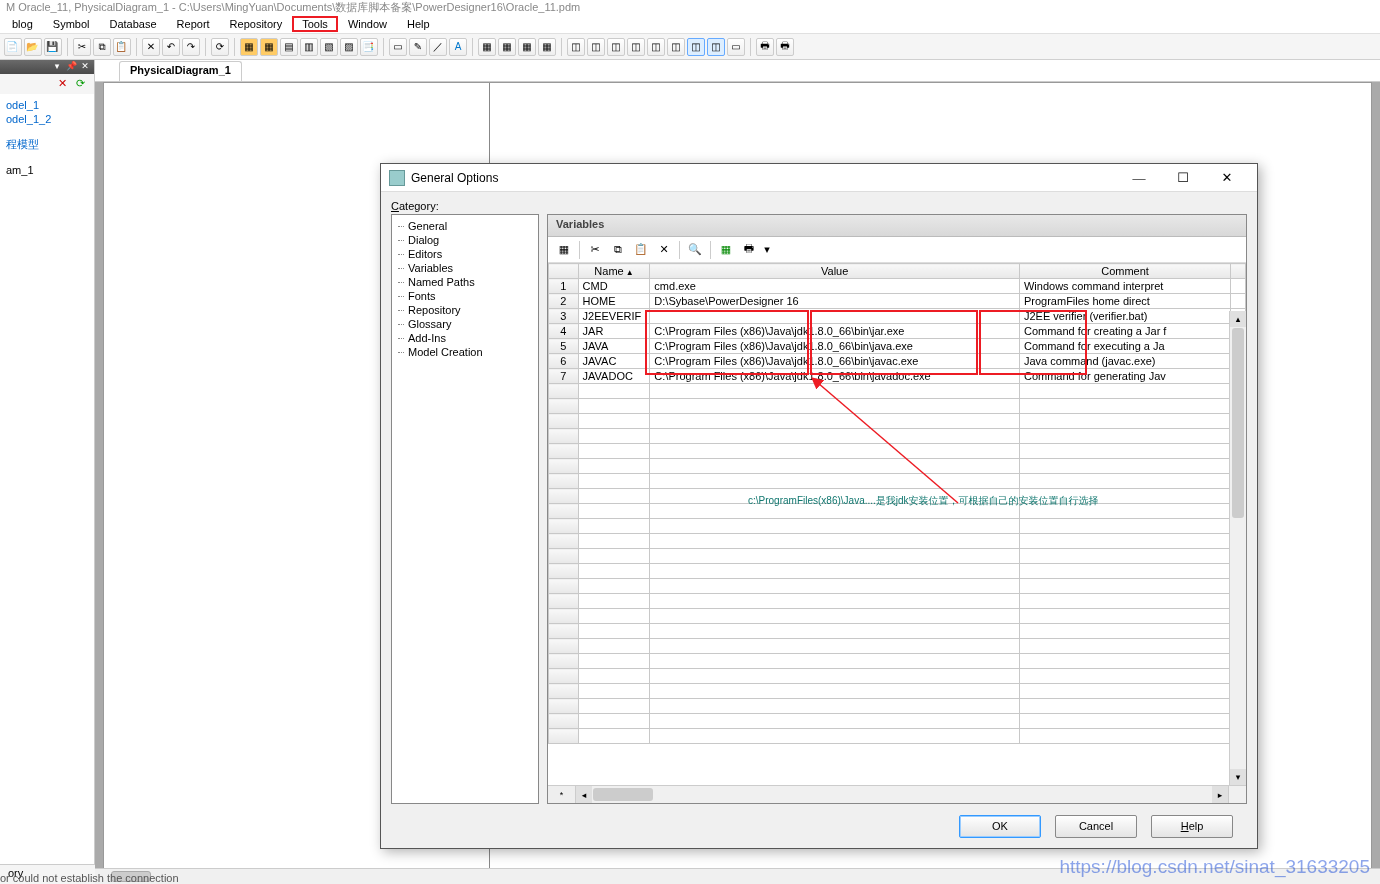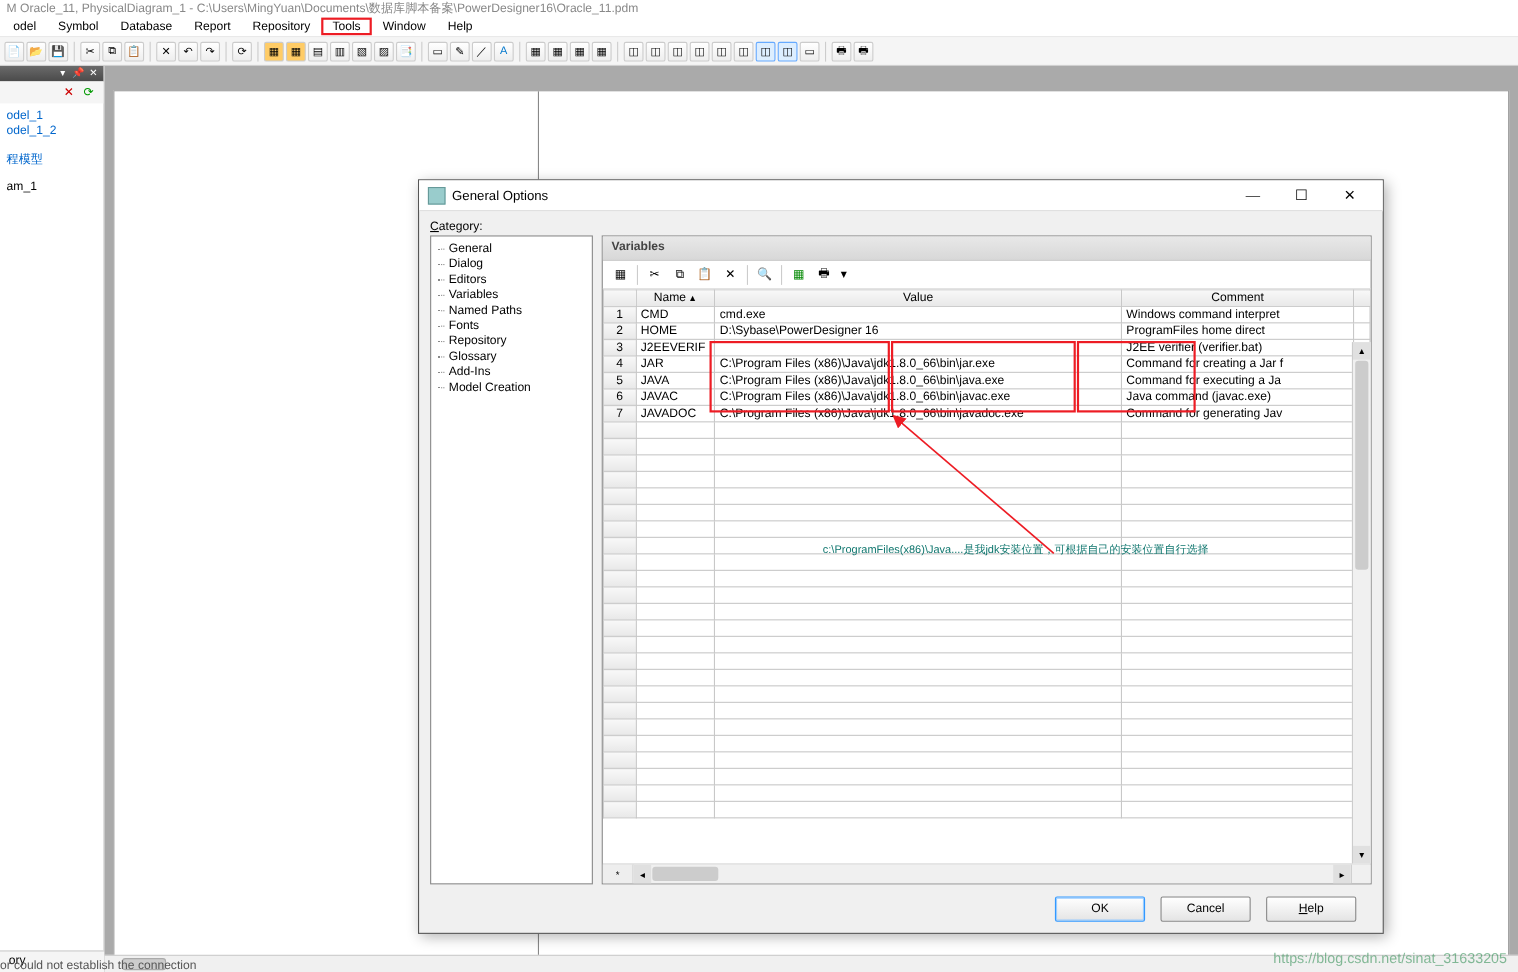--- a/index.html
+++ b/index.html
@@ -87,30 +87,30 @@
   
   .redbox { position: absolute; border: 2px solid #ed1c24; pointer-events: none; }
   .arrow { position: absolute; pointer-events: none; }
   .anno-text { position: absolute; color: #0f766e; font-size: 10px; line-height: 1.5; pointer-events: none; }
   
   .dlg-buttons { height: 44px; display: flex; justify-content: flex-end; align-items: center; gap: 14px; padding: 0 24px; }
   .dlg-btn { width: 82px; height: 23px; border: 1px solid #888; background: linear-gradient(#fff,#e4e4e4); border-radius: 2px; text-align: center; line-height: 21px; }
   .dlg-btn.default { border-color: #3399ff; box-shadow: 0 0 0 1px #99ccff inset; }
   .dlg-btn u { text-decoration: underline; }
 
-  .watermark { position: absolute; right: 10px; bottom: 6px; color: #15803d; font-size: 13px; opacity: .5; }
+  .watermark { position: absolute; right: 10px; bottom: 6px; color: #1d4ed8; font-size: 19px; opacity: .5; }
   .status-frag { position: absolute; left: 0; bottom: 0; color: #555; font-size: 11px; }
 </style>
 </head>
 <body>
 
 <div class="title-bar">M Oracle_11, PhysicalDiagram_1 - C:\Users\MingYuan\Documents\数据库脚本备案\PowerDesigner16\Oracle_11.pdm</div>
 
 <div class="menu-bar" id="menu-bar">
-    <div class="menu-item">odel</div>
+    <div class="menu-item">blog</div>
     <div class="menu-item">Symbol</div>
     <div class="menu-item">Database</div>
     <div class="menu-item">Report</div>
     <div class="menu-item">Repository</div>
     <div class="menu-item highlighted">Tools</div>
     <div class="menu-item">Window</div>
     <div class="menu-item">Help</div>
   </div>
 
 <div class="toolbar">
@@ -175,20 +175,23 @@
     <div class="tree" id="tree">
         <div class="tree-item">odel_1</div>
         <div class="tree-item">odel_1_2</div>
         <div class="tree-item" style="margin-top: 10px;">程模型</div>
         <div class="tree-item black" style="margin-top: 10px;">am_1</div>
       </div>
   </div>
   <div class="left-tab">ory</div>
 
   <div class="canvas-area">
+    <div class="doc-tab-bar">
+      <div class="doc-tab">PhysicalDiagram_1</div>
+    </div>
     <div class="canvas">
       <div class="canvas-vline"></div>
     </div>
     <div class="hscroll-bottom">
         <div class="thumb"></div>
       </div>
   </div>
 </div>
 
 <div class="dialog">

